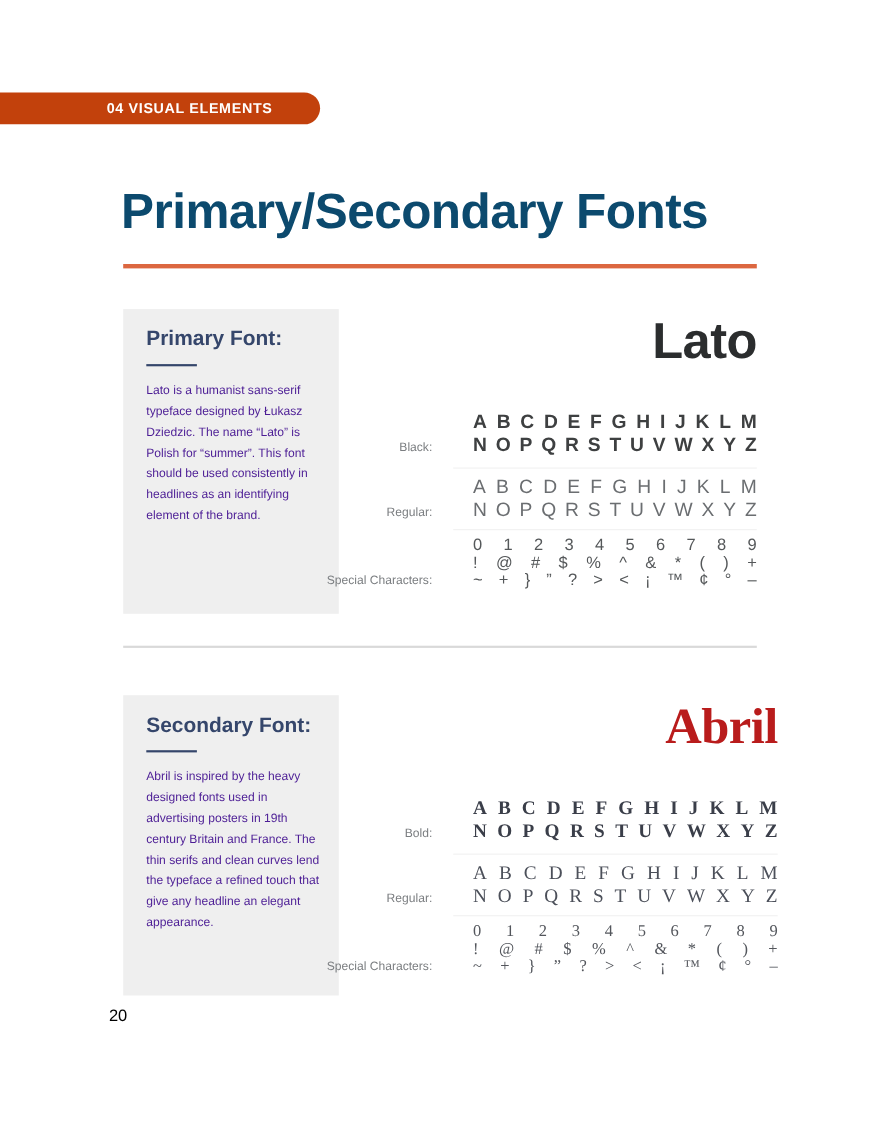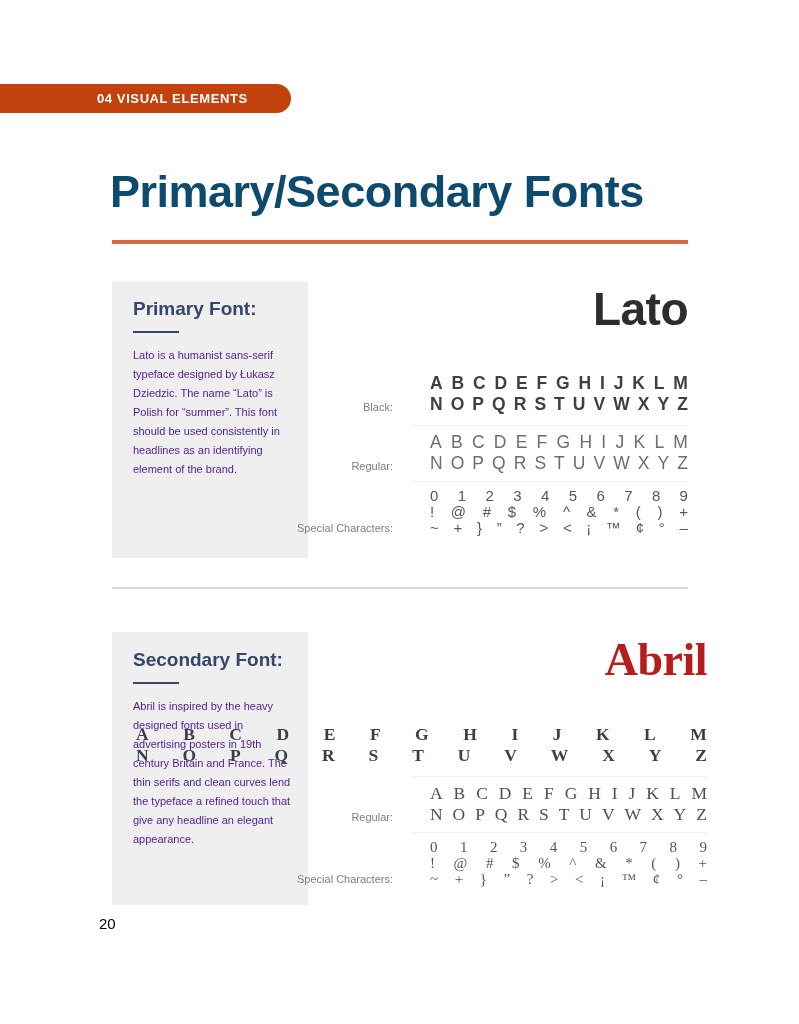--- a/index.html
+++ b/index.html
@@ -221,20 +221,21 @@
   <section class="font-section s2">
     <aside class="info-panel">
       <h2>Secondary Font:</h2>
       <div class="panel-rule"></div>
       <p>Abril is inspired by the heavy designed fonts used in advertising posters in 19th century Britain and France. The thin serifs and clean curves lend the typeface a refined touch that give any headline an elegant appearance.</p>
     </aside>
     <div class="specimen">
       <div class="spec-name serif">Abril</div>
 
       <div class="spec-row r1">
+        <div class="spec-label">Bold:</div>
         <div class="spec-chars">
           <div class="char-line letters serif-bold">
               <span>A</span>
               <span>B</span>
               <span>C</span>
               <span>D</span>
               <span>E</span>
               <span>F</span>
               <span>G</span>
               <span>H</span>

